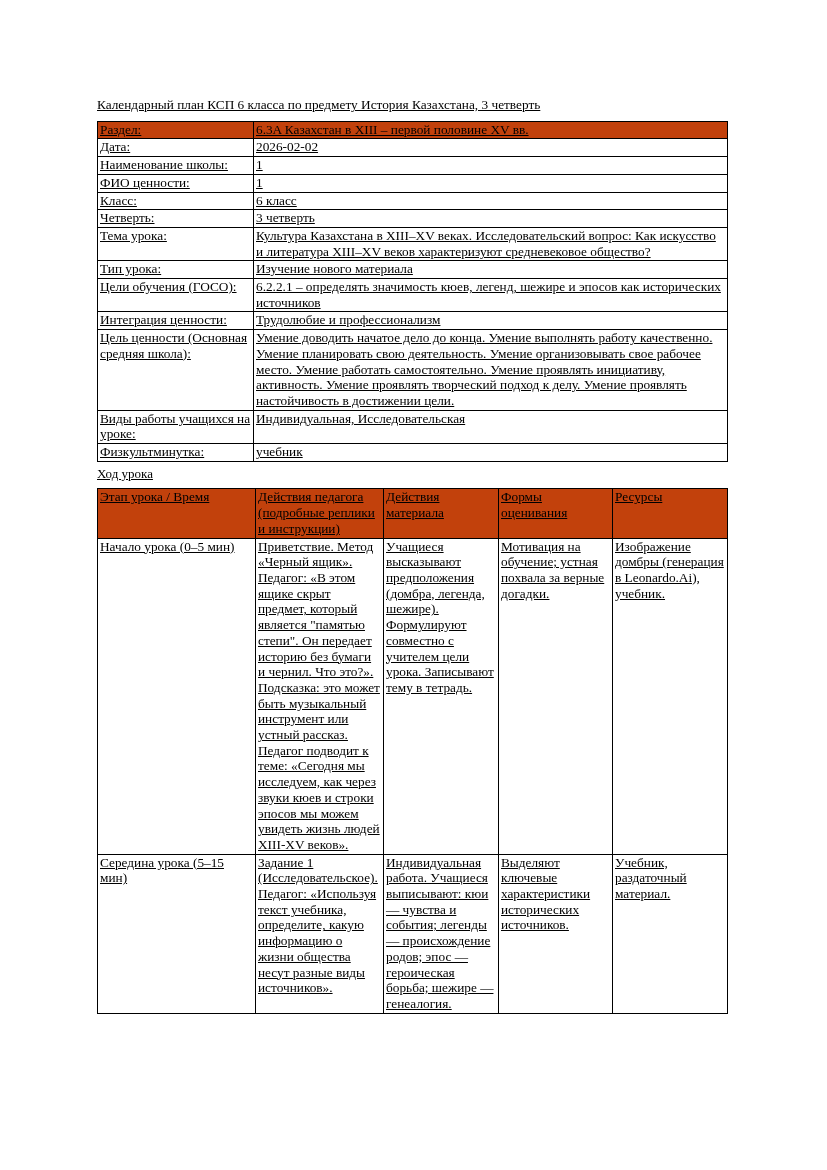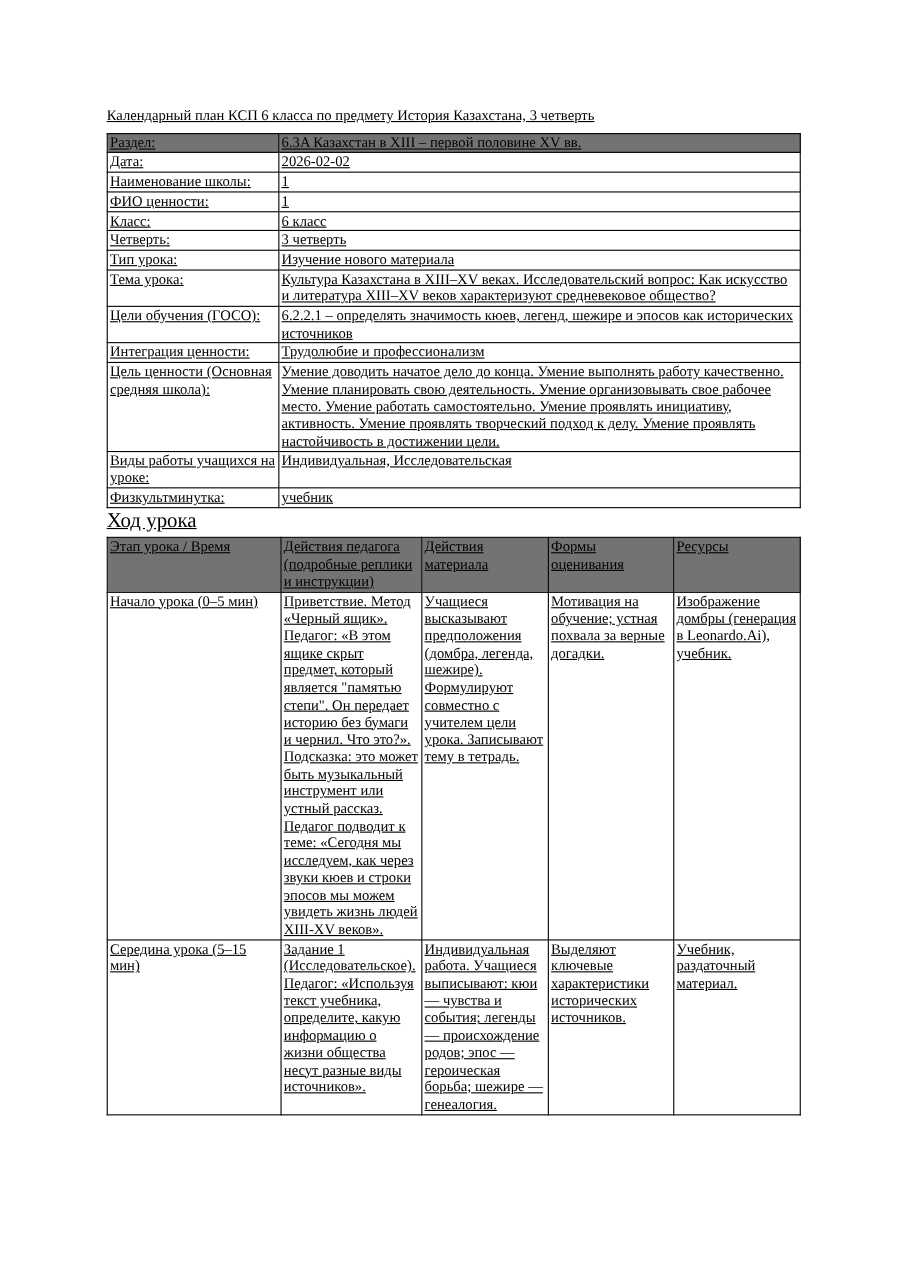--- a/index.html
+++ b/index.html
@@ -38,32 +38,32 @@
   }
   td, th {
     border: 1px solid #000000;
     padding: 0 2px 1px 2px;
     vertical-align: top;
     text-align: left;
     font-weight: normal;
     word-wrap: normal;
   }
   tr.shaded td, tr.shaded th {
-    background: #737373;
+    background: #c2410c;
   }
   .info col.c-label { width: 156px; }
   .info col.c-value { width: 474px; }
   .plan col.c1 { width: 158px; }
   .plan col.c2 { width: 128px; }
   .plan col.c3 { width: 115px; }
   .plan col.c4 { width: 114px; }
   .plan col.c5 { width: 115px; }
   .section-heading {
     margin: 4px 0 7px 0;
-    font-size: 19px;
+    font-size: 13px;
     font-weight: normal;
   }
 </style>
 </head>
 <body>
 
 <div class="page">
 
   <p class="title">Календарный план КСП 6 класса по предмету История Казахстана, 3 четверть</p>
 
@@ -91,26 +91,26 @@
       </tr>
       <tr>
         <td>Класс:</td>
         <td>6 класс</td>
       </tr>
       <tr>
         <td>Четверть:</td>
         <td>3 четверть</td>
       </tr>
       <tr>
+        <td>Тема урока:</td>
+        <td>Культура Казахстана в XIII–XV веках. Исследовательский вопрос: Как искусство и литература XIII–XV веков характеризуют средневековое общество?</td>
+      </tr>
+      <tr>
         <td>Тип урока:</td>
         <td>Изучение нового материала</td>
-      </tr>
-      <tr>
-        <td>Тема урока:</td>
-        <td>Культура Казахстана в XIII–XV веках. Исследовательский вопрос: Как искусство и литература XIII–XV веков характеризуют средневековое общество?</td>
       </tr>
       <tr>
         <td>Цели обучения (ГОСО):</td>
         <td>6.2.2.1 – определять значимость кюев, легенд, шежире и эпосов как исторических источников</td>
       </tr>
       <tr>
         <td>Интеграция ценности:</td>
         <td>Трудолюбие и профессионализм</td>
       </tr>
       <tr>

